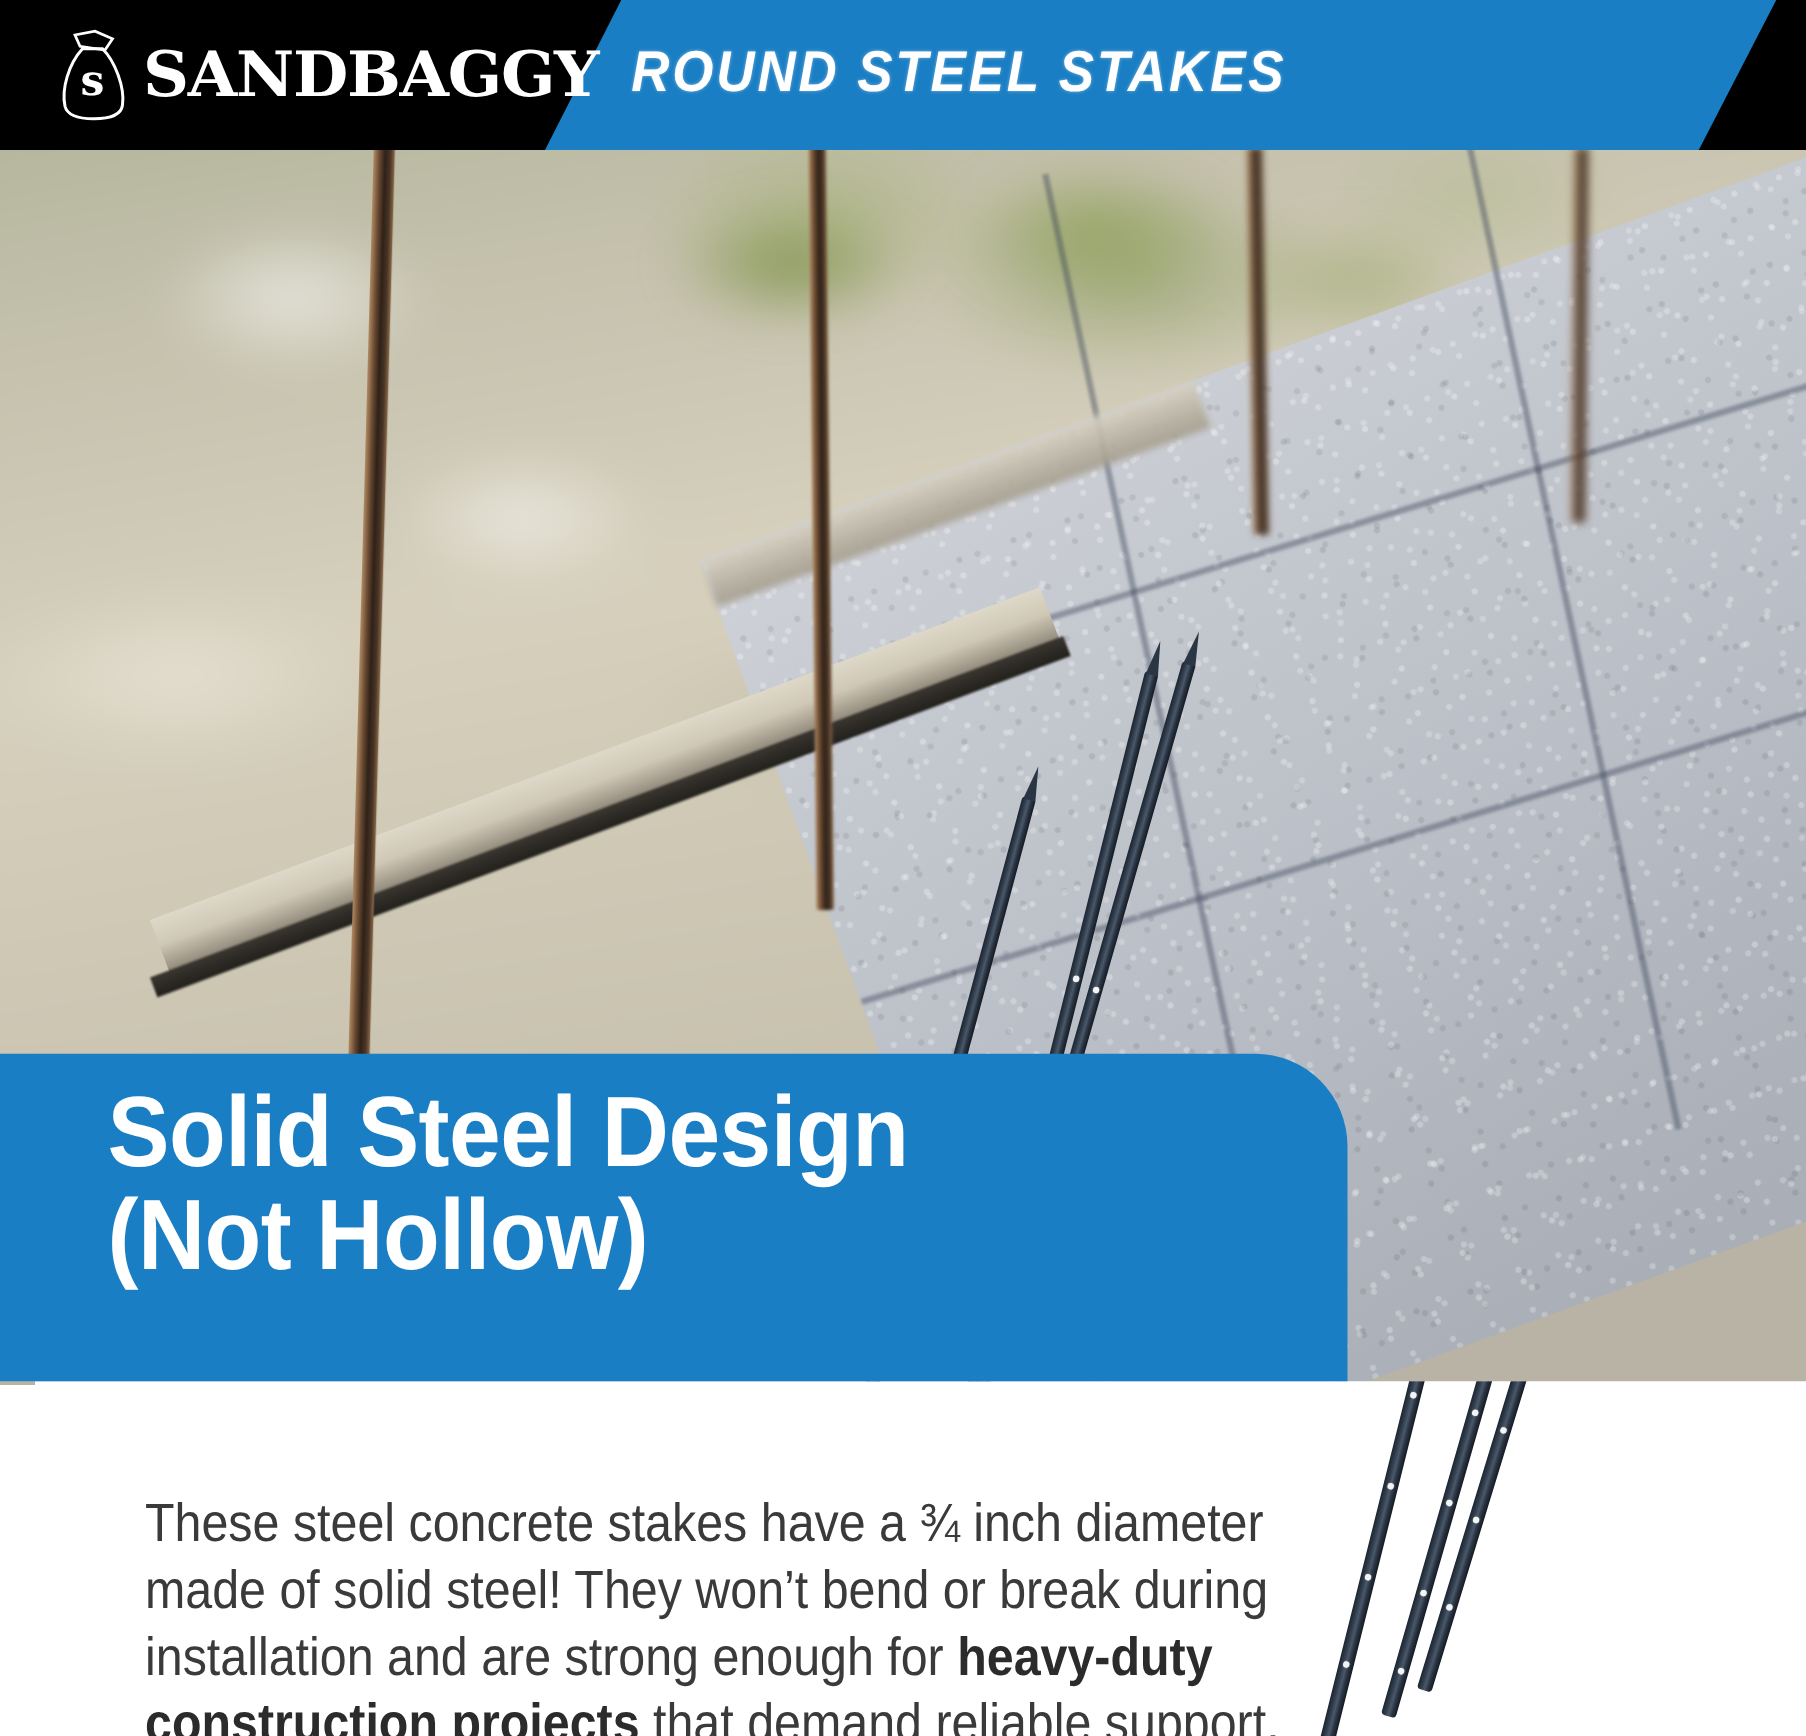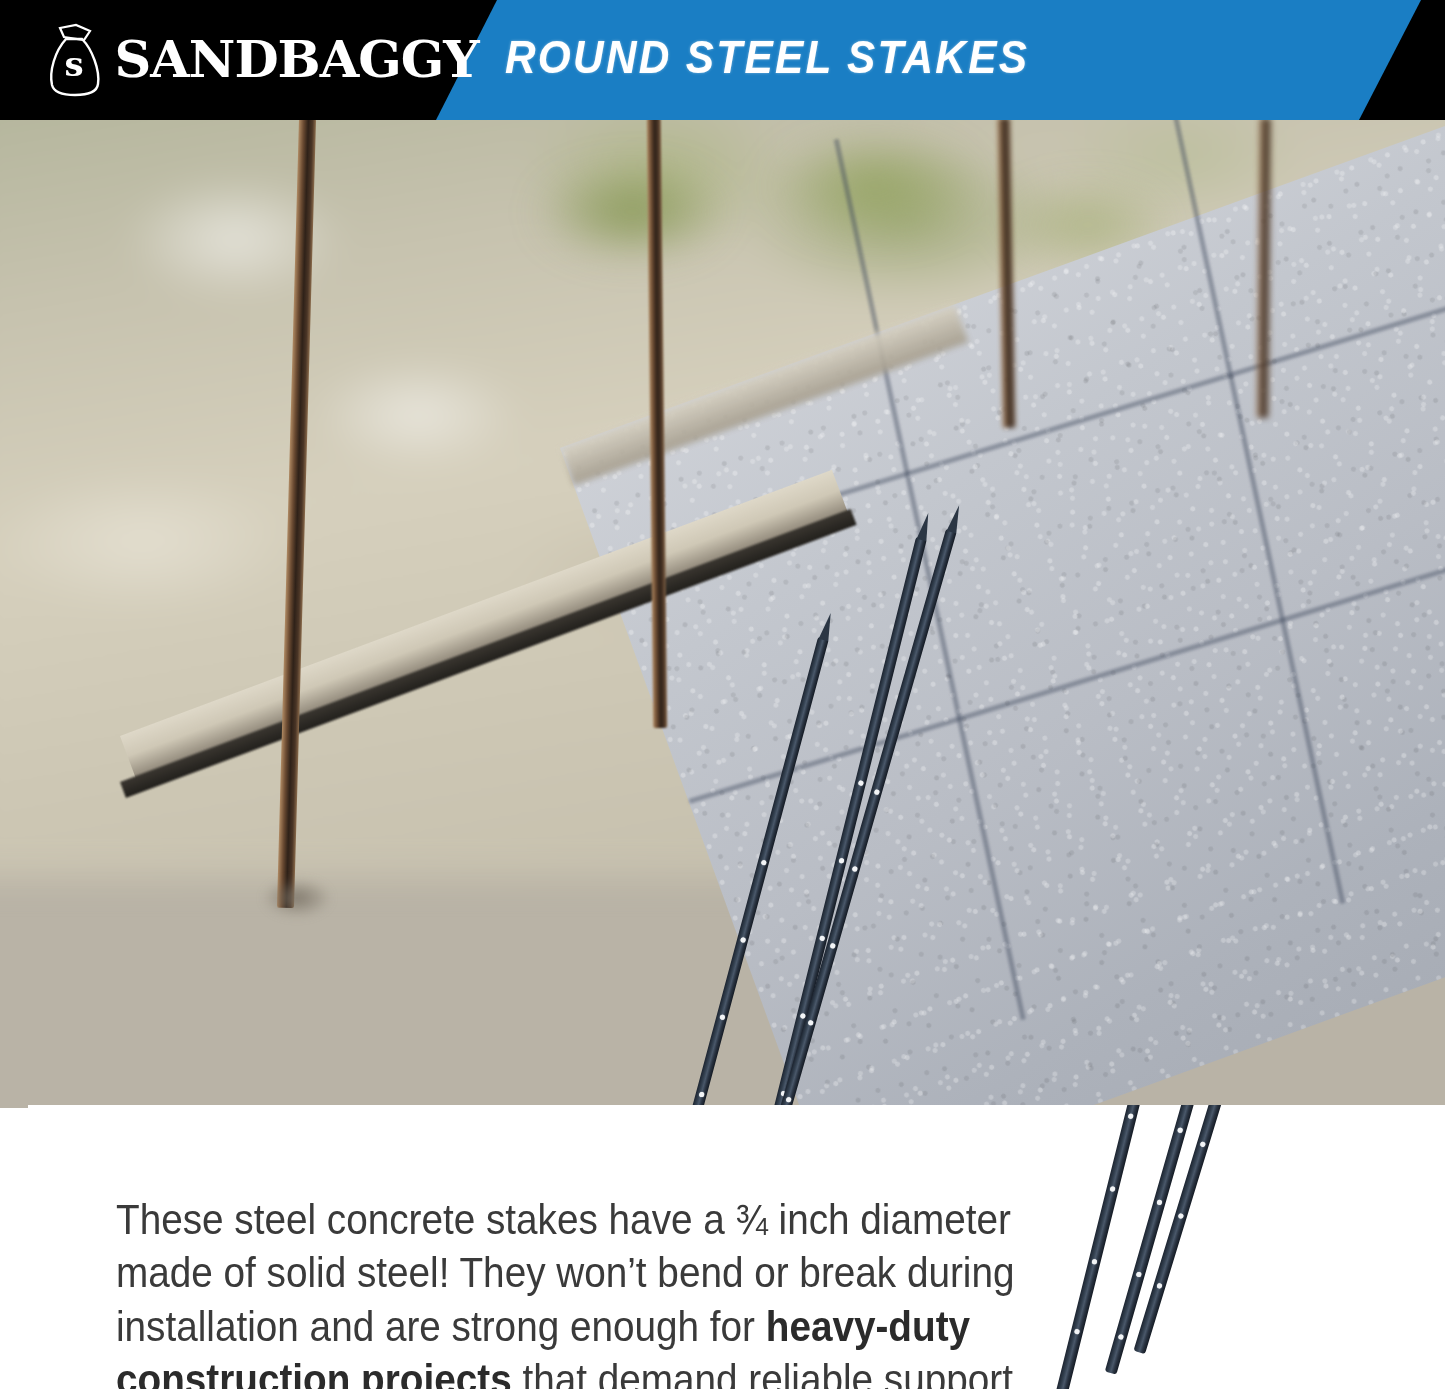--- a/index.html
+++ b/index.html
@@ -229,20 +229,26 @@
     <div class="stake" style="left:818px;top:520px;width:11px;height:610px;transform:rotate(15deg);">
       <span class="tip"></span>
       <span class="hole" style="top:230px;"></span>
       <span class="hole" style="top:310px;"></span>
       <span class="hole" style="top:390px;"></span>
       <span class="hole" style="top:470px;"></span>
 
     </div>
   </div>
 
+  <div class="headline-block">
+    <div class="headline">
+      <div>Solid Steel Design</div>
+      <div>(Not Hollow)</div>
+    </div>
+  </div>
 
   <div class="body-area">
     <p class="body-text"><span>These steel concrete stakes have a ¾ inch diameter made of solid steel! They won’t bend or break during installation and are strong enough for </span><b>heavy-duty construction projects</b><span> that demand reliable support.</span></p>
   </div>
 
   <div class="stakes-lower">
     <div class="stake" style="left:1135px;top:-30px;width:12px;height:330px;transform:rotate(14deg);">
       <span class="hole" style="top:40px;"></span>
       <span class="hole" style="top:115px;"></span>
       <span class="hole" style="top:190px;"></span>

